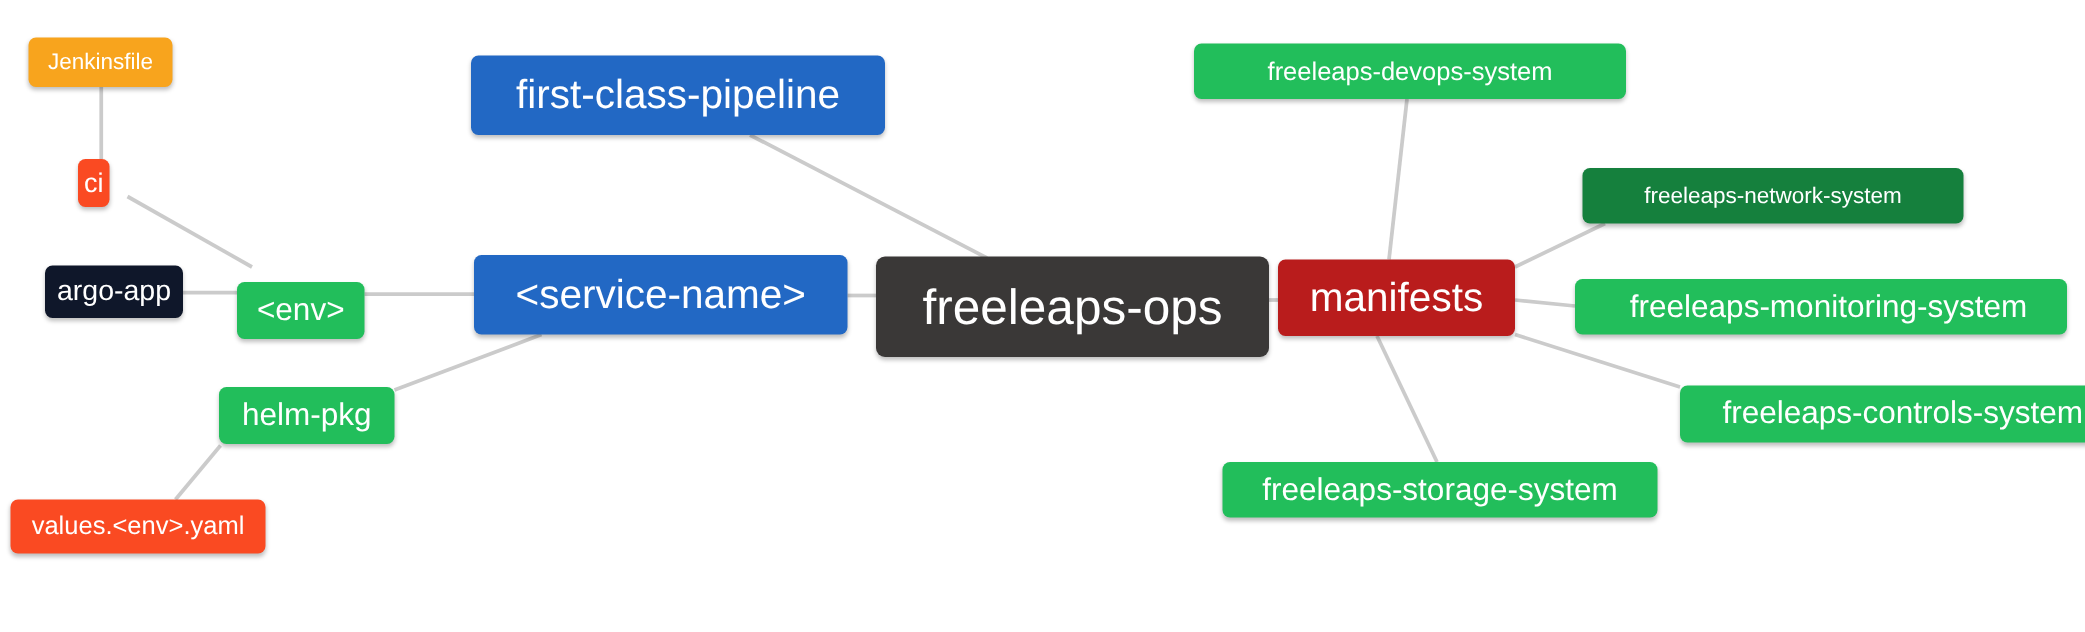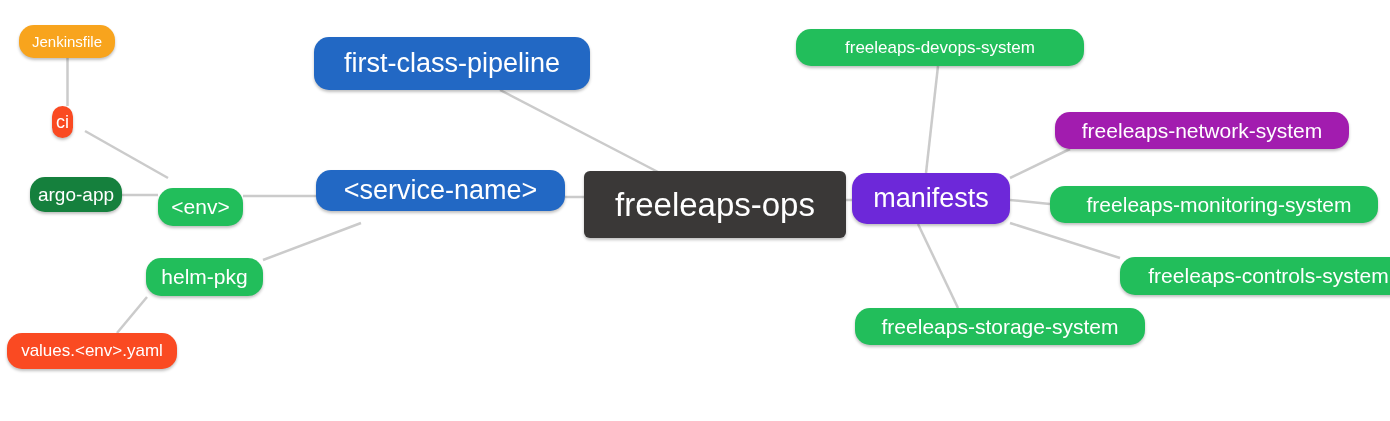--- a/index.html
+++ b/index.html
@@ -10,21 +10,21 @@
     position:relative;
     overflow:hidden;
   }
   #edges{
     position:absolute;left:0;top:0;width:1390px;height:421px;
   }
   .node{
     position:absolute;
     display:flex;align-items:center;justify-content:center;
     color:#ffffff;
-    border-radius:15px;
+    border-radius:5px;
     box-shadow:0 2px 3px rgba(0,0,0,0.25);
     white-space:nowrap;
     box-sizing:border-box;
     cursor:default;
     user-select:none;
   }
 </style>
 </head>
 <body style="background-color: rgb(255, 255, 255);">
 
@@ -40,25 +40,25 @@
   <line x1="846" y1="200" x2="852" y2="200" stroke-width="2.5" stroke="#CBCBCB"></line>
   <line x1="938" y1="66" x2="926" y2="173" stroke-width="2.5" stroke="#CBCBCB"></line>
   <line x1="1010" y1="178" x2="1070" y2="149" stroke-width="2.5" stroke="#CBCBCB"></line>
   <line x1="1010" y1="200" x2="1050" y2="204" stroke-width="2.5" stroke="#CBCBCB"></line>
   <line x1="1010" y1="223" x2="1120" y2="258" stroke-width="2.5" stroke="#CBCBCB"></line>
   <line x1="918" y1="224" x2="958" y2="308" stroke-width="2.5" stroke="#CBCBCB"></line>
 </svg>
 
 <div class="node" style="left: 19px; top: 25px; width: 96px; height: 33px; font-size: 15px; background-color: rgb(248, 164, 29);">Jenkinsfile</div>
 <div class="node" style="left: 52px; top: 106px; width: 21px; height: 32px; font-size: 18px; background-color: rgb(250, 74, 34);">ci</div>
-<div class="node" style="left: 30px; top: 177px; width: 92px; height: 35px; font-size: 19px; background-color: #15803d;">argo-app</div>
+<div class="node" style="left: 30px; top: 177px; width: 92px; height: 35px; font-size: 19px; background-color: #0f172a;">argo-app</div>
 <div class="node" style="left: 158px; top: 176px; width: 85px; height: 38px; font-size: 21px; background-color: rgb(34, 190, 91); margin-top: 12px;">&lt;env&gt;</div>
 <div class="node" style="left: 146px; top: 258px; width: 117px; height: 38px; font-size: 21px; background-color: rgb(34, 190, 91);">helm-pkg</div>
 <div class="node" style="left: 7px; top: 333px; width: 170px; height: 36px; font-size: 17px; background-color: rgb(250, 74, 34); text-align: center;">values.&lt;env&gt;.yaml</div>
 <div class="node" style="left: 314px; top: 37px; width: 276px; height: 53px; font-size: 27px; background-color: rgb(34, 104, 196);">first-class-pipeline</div>
-<div class="node" style="left: 316px; top: 170px; width: 249px; height: 41px; font-size: 27px; background-color: rgb(34, 104, 196);">&lt;service-name&gt;</div>
+<div class="node" style="left: 316px; top: 170px; width: 249px; height: 53px; font-size: 27px; background-color: rgb(34, 104, 196);">&lt;service-name&gt;</div>
 <div class="node" style="left: 584px; top: 171px; width: 262px; height: 67px; font-size: 33px; border-radius: 6px; background-color: rgb(58, 56, 55);">freeleaps-ops</div>
-<div class="node" style="left: 852px; top: 173px; width: 158px; height: 51px; font-size: 27px; background-color: #6d28d9;">manifests</div>
+<div class="node" style="left: 852px; top: 173px; width: 158px; height: 51px; font-size: 27px; background-color: #b91c1c;">manifests</div>
 <div class="node" style="left: 796px; top: 29px; width: 288px; height: 37px; font-size: 17px; background-color: rgb(34, 190, 91);">freeleaps-devops-system</div>
-<div class="node" style="left: 1055px; top: 112px; width: 294px; height: 37px; font-size: 21px; background-color: #a21caf;">freeleaps-network-system</div>
+<div class="node" style="left: 1055px; top: 112px; width: 254px; height: 37px; font-size: 15px; background-color: #15803d;">freeleaps-network-system</div>
 <div class="node" style="left: 1050px; top: 186px; width: 328px; height: 37px; font-size: 21px; background-color: rgb(34, 190, 91); padding-left: 10px;">freeleaps-monitoring-system</div>
 <div class="node" style="left: 1120px; top: 257px; width: 297px; height: 38px; font-size: 21px; background-color: rgb(34, 190, 91);">freeleaps-controls-system</div>
-<div class="node" style="left: 815px; top: 308px; width: 290px; height: 37px; font-size: 21px; background-color: rgb(34, 190, 91); margin-left: 40px;">freeleaps-storage-system</div>
+<div class="node" style="left: 815px; top: 308px; width: 290px; height: 37px; font-size: 21px; background-color: rgb(34, 190, 91);">freeleaps-storage-system</div>
 
 </body></html>

